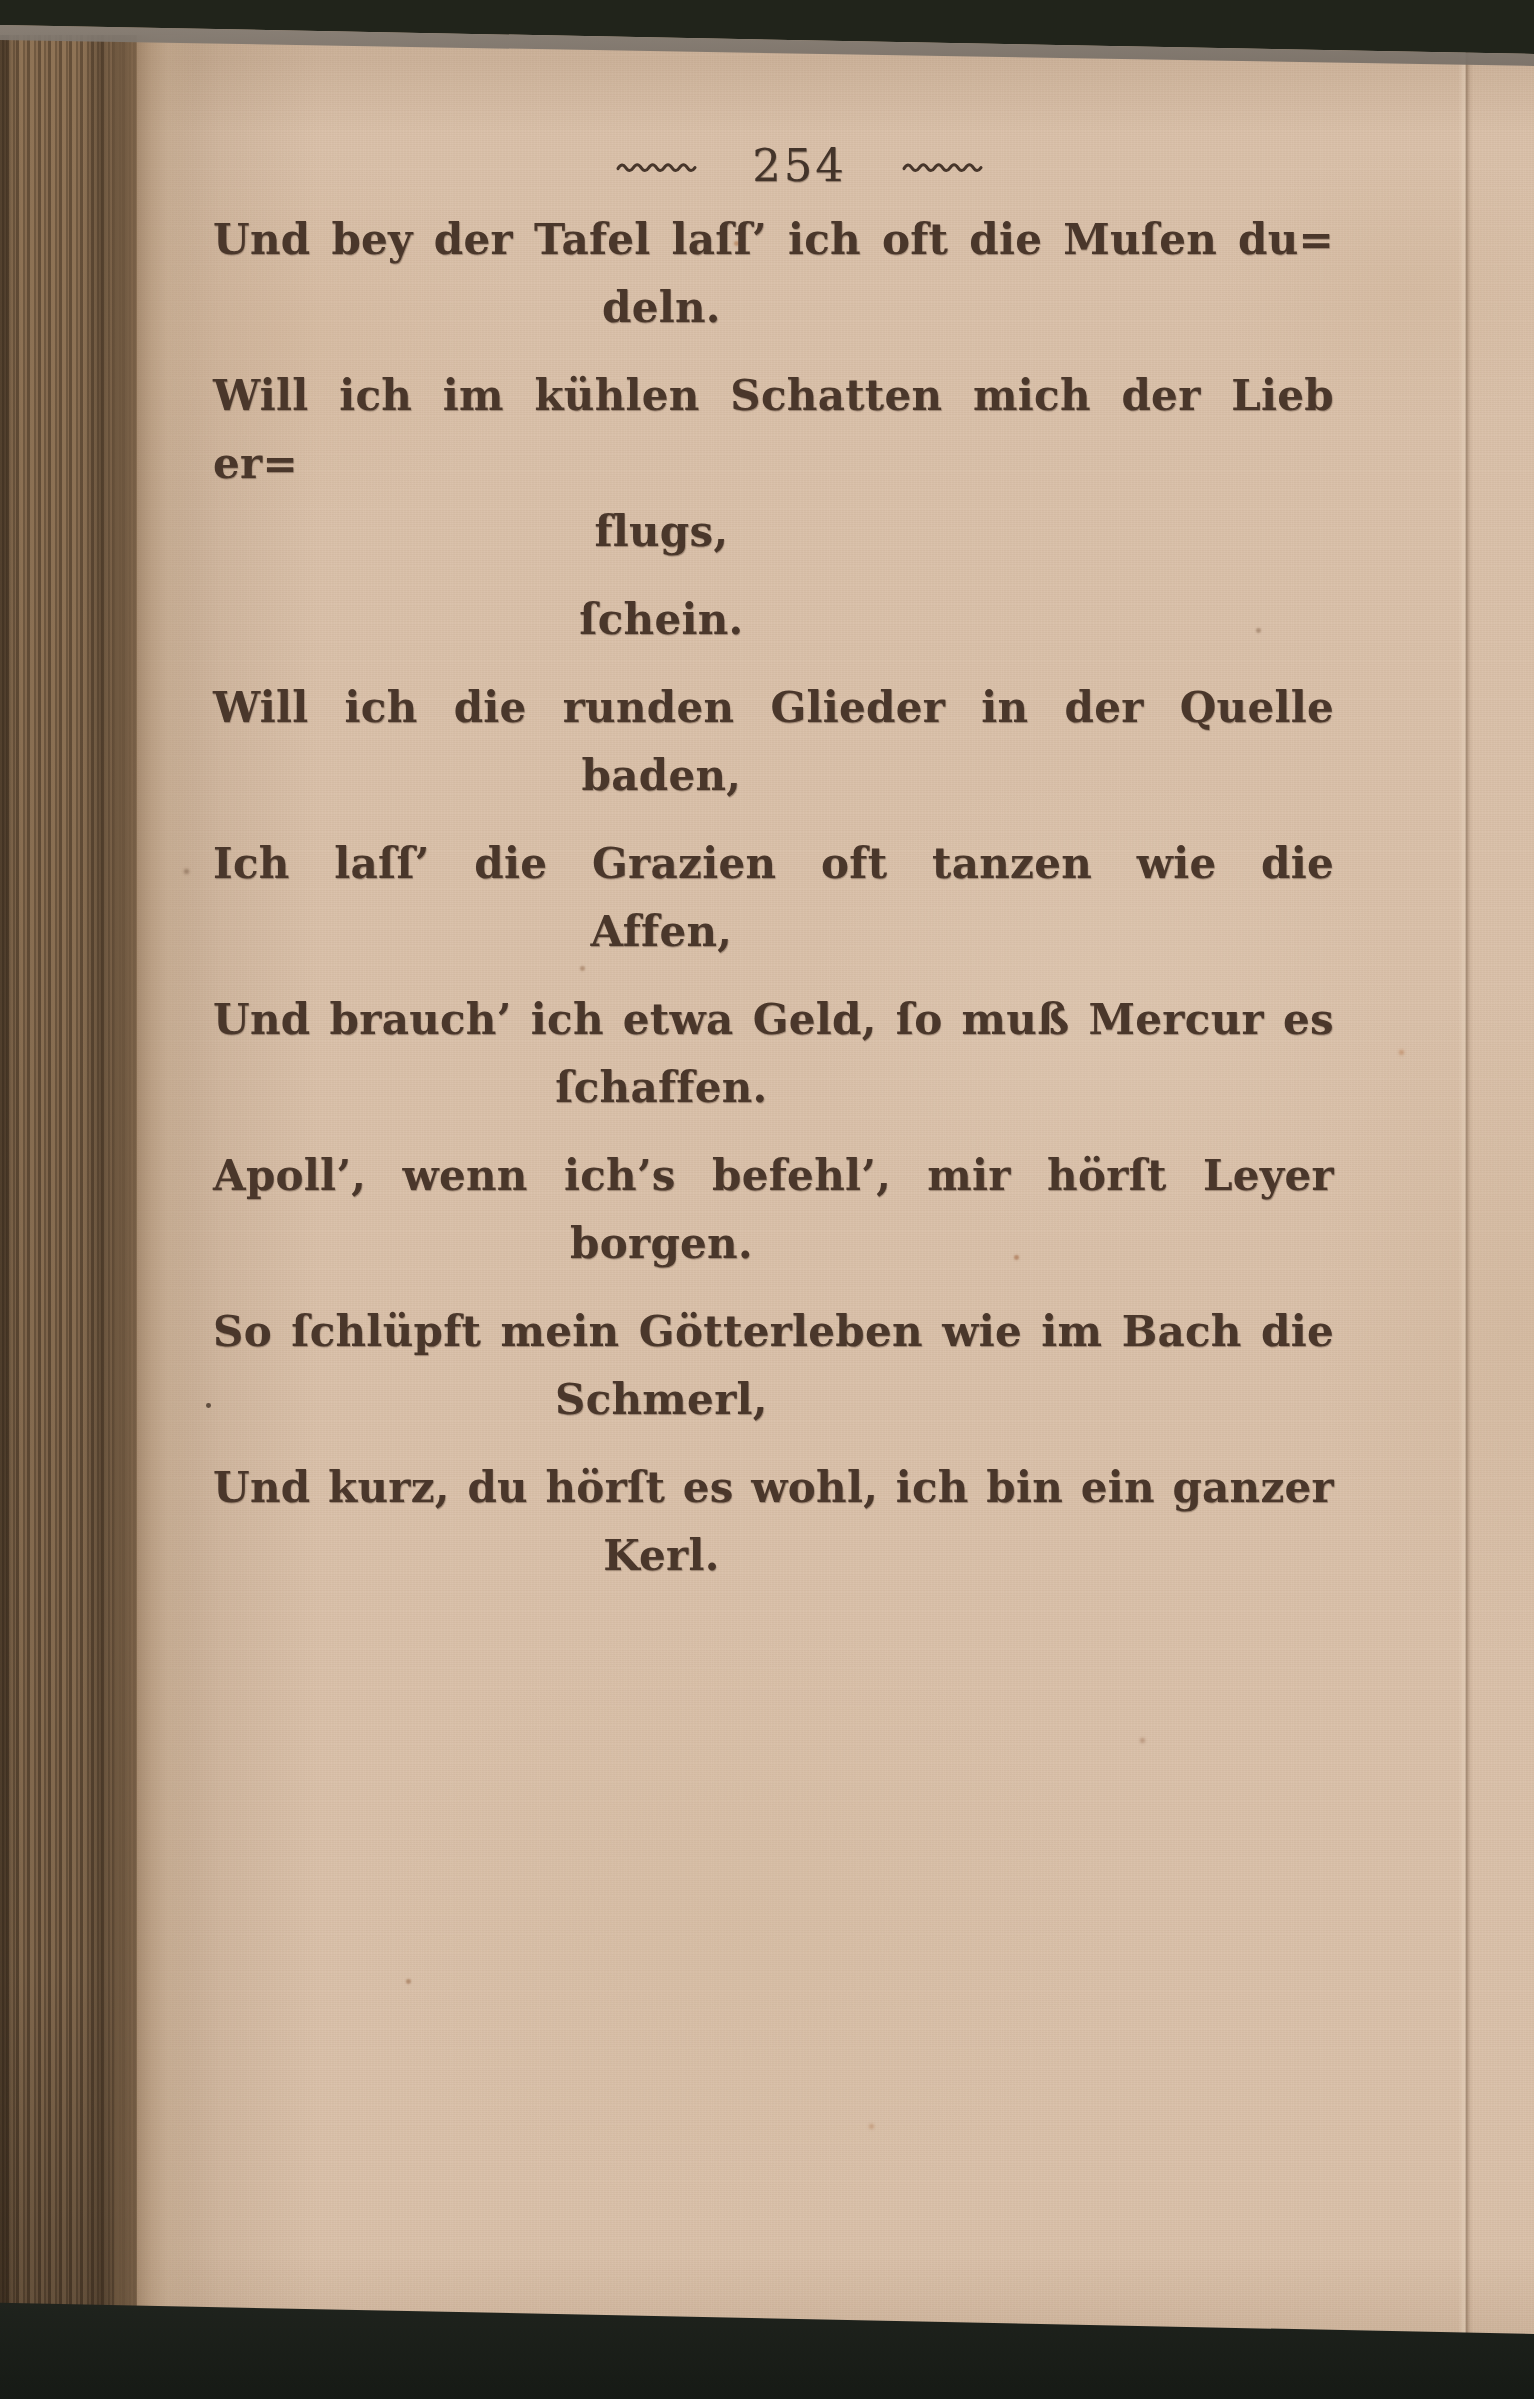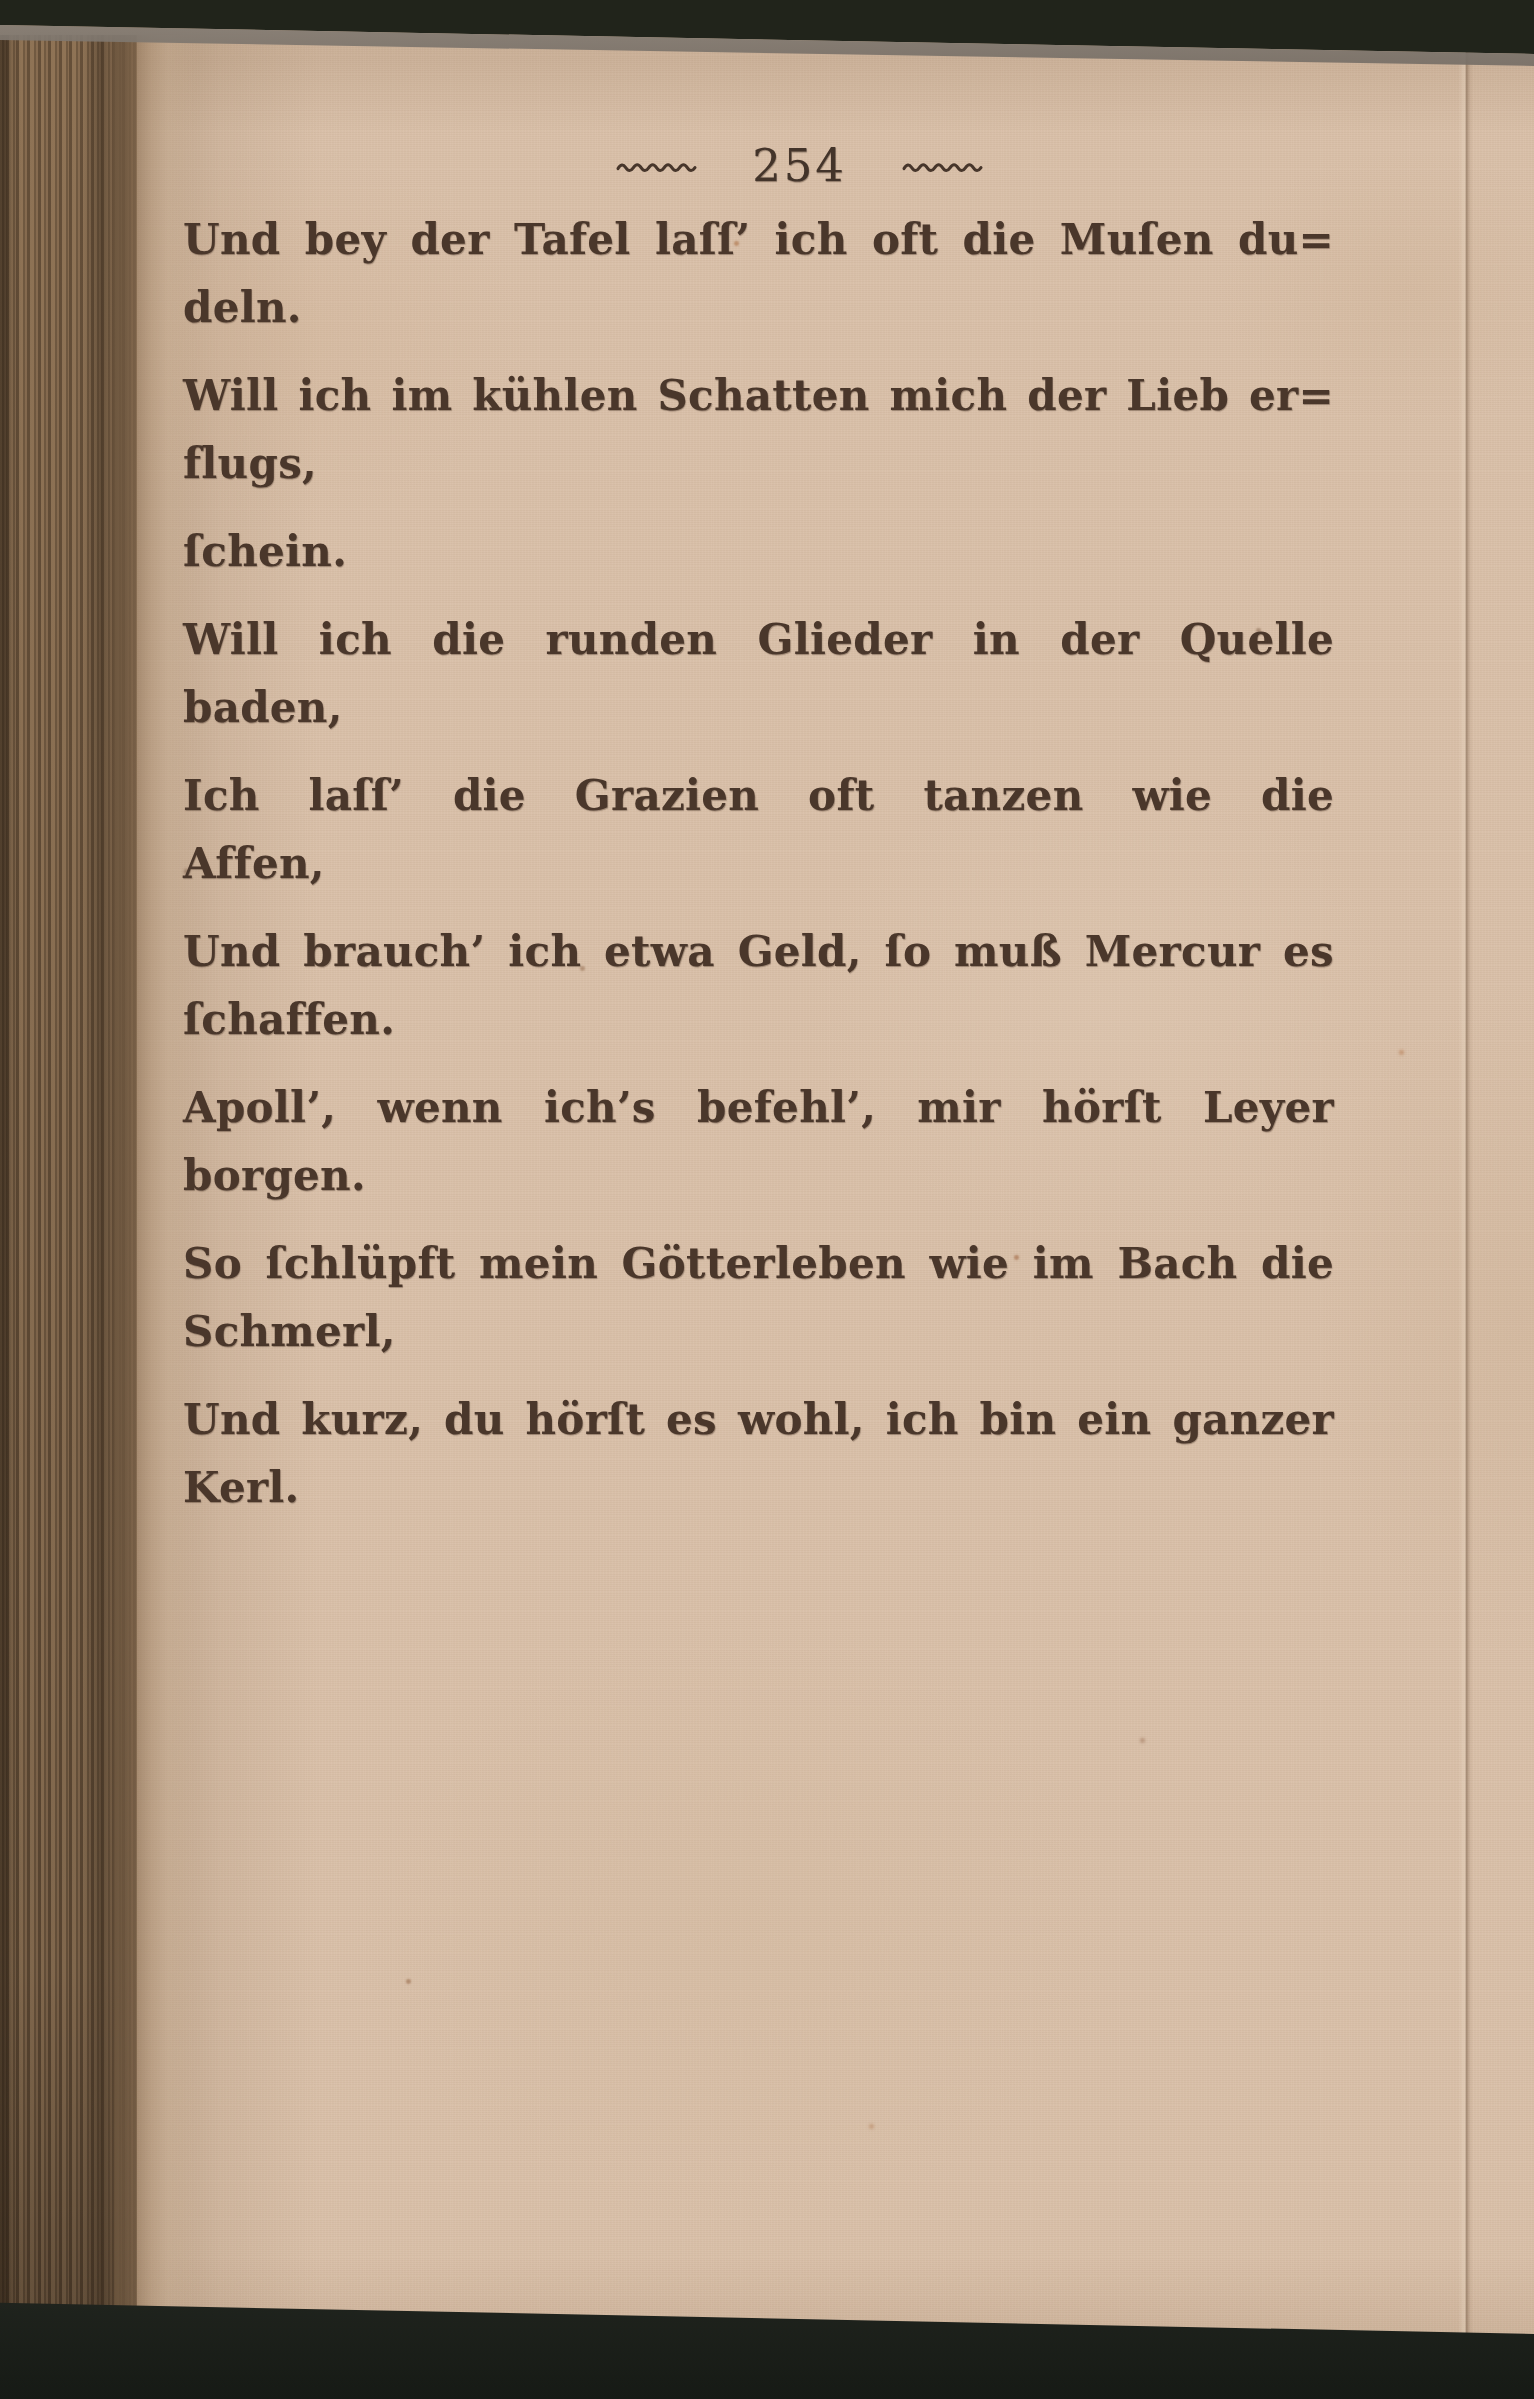--- a/index.html
+++ b/index.html
@@ -98,30 +98,30 @@
     margin-top:141px;height:50px;
     display:flex;align-items:center;justify-content:center;gap:54px;
     transform:translateX(41px);
     text-align:center;
   }
   .page-number{
     font-size:45px;line-height:50px;color:#43342a;letter-spacing:2.9px;
     text-shadow:0.6px 0.6px 1px rgba(60,42,30,0.45);
   }
   .poem{margin-top:15.4px;}
-  .couplet{margin-bottom:20px;}
+  .couplet{margin-bottom:20px;margin-left:30px;}
   .line-main{
     font-size:42px;line-height:68px;font-weight:bold;
     text-align:justify;text-align-last:justify;text-justify:inter-word;
     letter-spacing:0.3px;word-spacing:1.9px;
     text-shadow:0.6px 0.6px 1px rgba(64,46,32,0.40);
   }
   .line-cont{
     font-size:42px;line-height:68px;font-weight:bold;
-    width:80%;text-align:left;
+    width:80%;text-align:center;
     letter-spacing:0.3px;
     text-shadow:0.6px 0.6px 1px rgba(64,46,32,0.40);
   }
   .squiggle{display:block;}
 </style>
 </head>
 <body>
 
 <div class="paper"></div>
 <div class="crease"></div>

